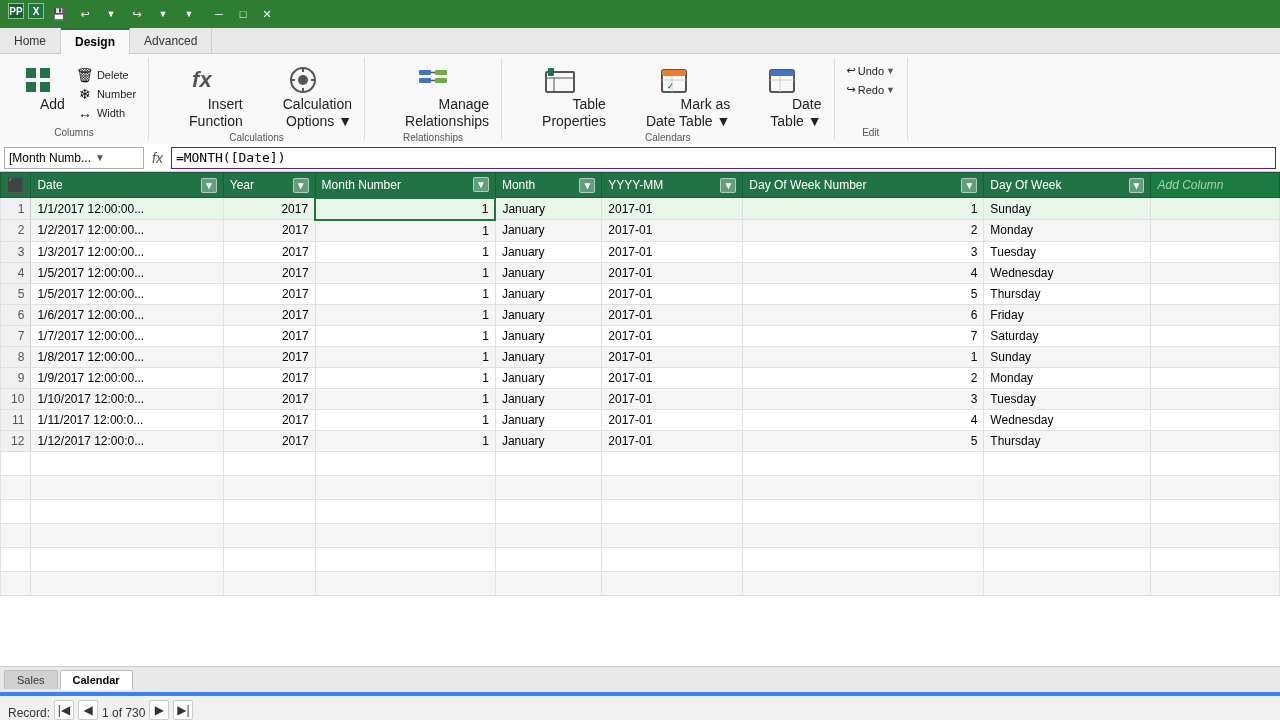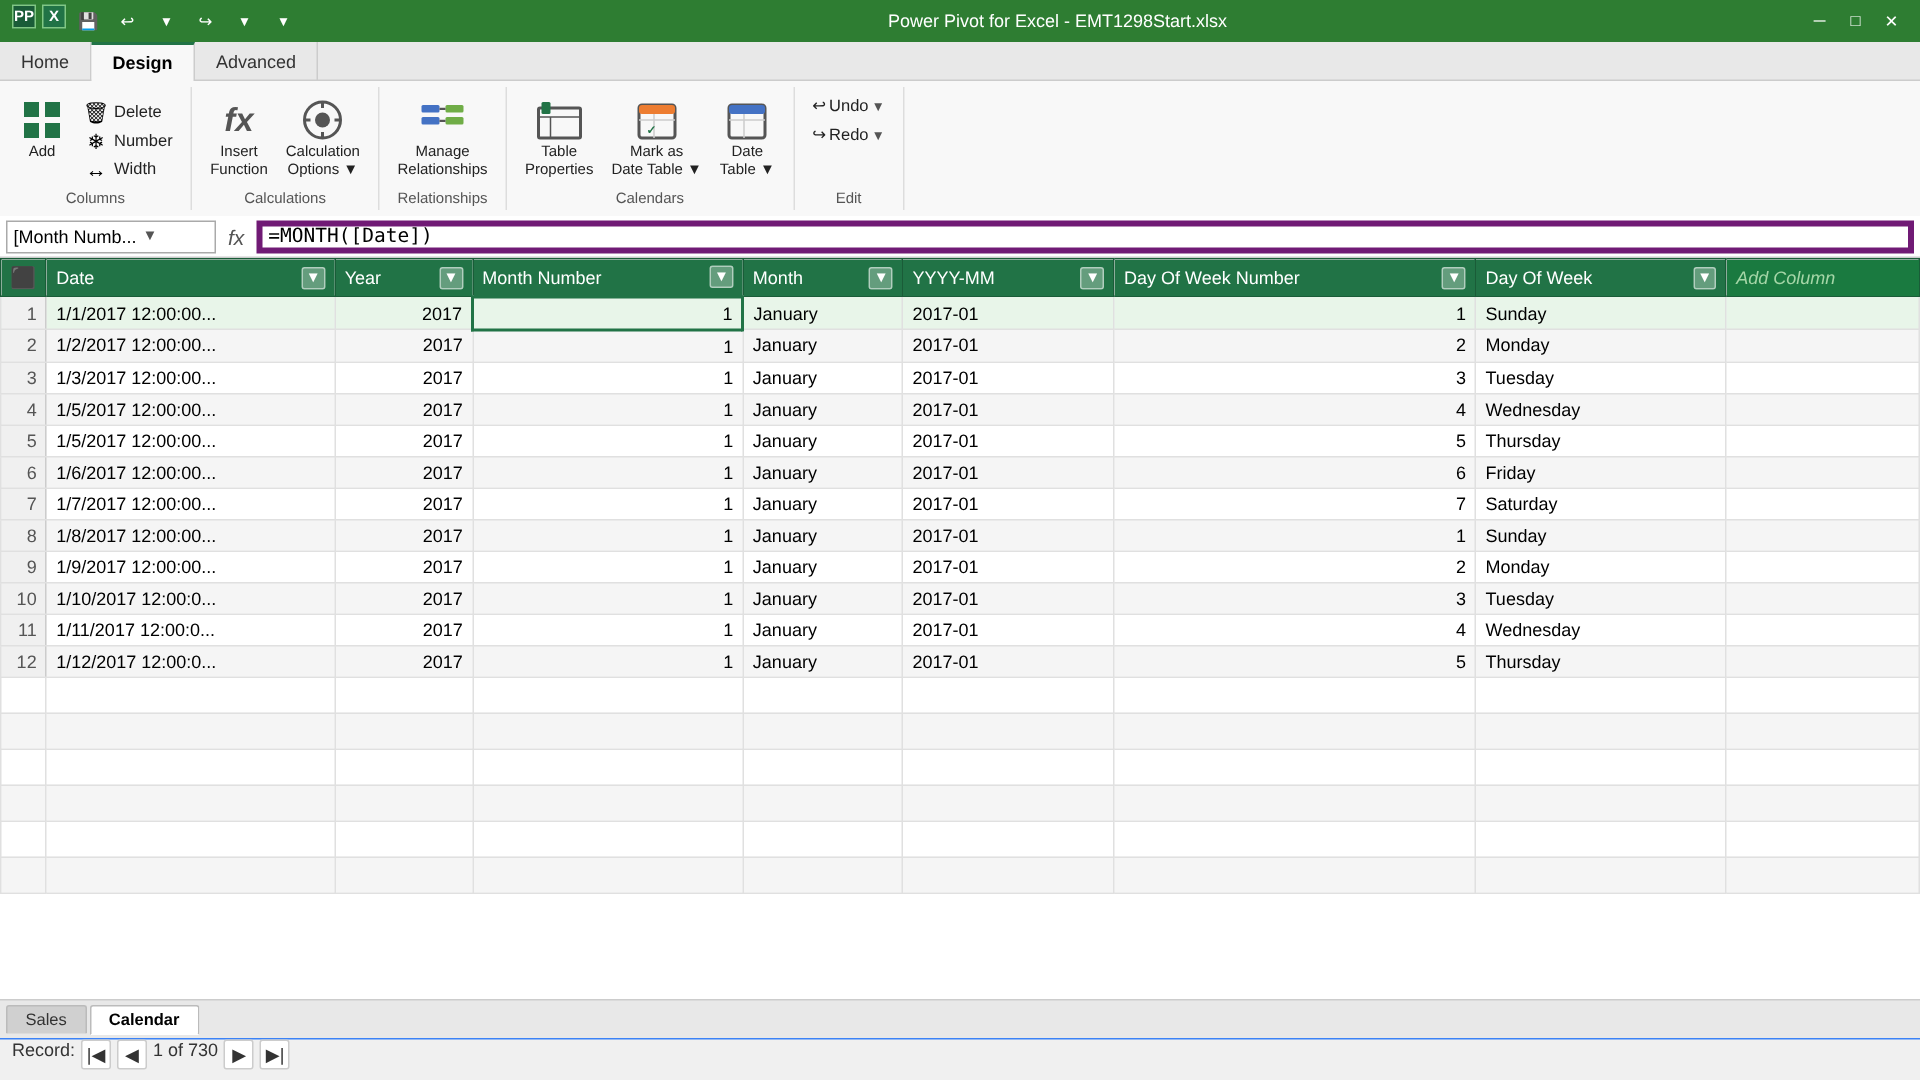--- a/index.html
+++ b/index.html
@@ -85,24 +85,25 @@
       padding: 2px 4px;
       border-radius: 2px;
       min-width: 40px;
     }
     .ribbon-btn .btn-icon {
       width: 32px; height: 32px;
       display: flex; align-items: center; justify-content: center;
       font-size: 20px;
     }
     .ribbon-btn .btn-label {
-      font-size: 10px;
-      text-align: center;
+      font-size: 14px;
+      text-align: right;
       color: #222;
       line-height: 1.2;
+      margin-left: 28px;
     }
 
     .ribbon-btn-small {
       display: flex;
       flex-direction: row;
       align-items: center;
       cursor: pointer;
       padding: 1px 4px;
       border-radius: 2px;
       gap: 4px;
@@ -135,21 +136,21 @@
     .name-box-dropdown { font-size: 10px; color: #555; margin-left: 4px; }
     #formula-icon {
       font-size: 14px;
       color: #555;
       padding: 0 4px;
       font-style: italic;
     }
     #formula-input {
       flex: 1;
       height: 22px;
-      border: 4px solid #701a75;
+      border: 1px solid #701a75;
       padding: 0 4px;
       font-size: 12px;
     }
 
     
     #grid-container {
       overflow: auto;
       height: calc(720px - 28px - 26px - 90px - 28px - 26px - 28px);
       background: white;
     }
@@ -217,24 +218,24 @@
       background: #217346;
       width: 24px;
     }
     table#data-table thead th.row-num-header .header-icon {
       font-size: 14px;
     }
 
     
     #status-bar {
       display: flex;
-      align-items: flex-start;
+      align-items: flex-end;
       height: 28px;
       background: #f0f0f0;
-      border-top: 1px solid #3b82f6;
+      border-top: 4px solid #3b82f6;
       padding: 0 8px;
       font-size: 12px;
       color: #333;
       gap: 4px;
     }
     .status-nav-btn {
       width: 20px; height: 20px;
       display: flex; align-items: center; justify-content: center;
       cursor: pointer;
       font-size: 12px;
@@ -286,21 +287,20 @@
   <div class="app-icons">
     <div class="app-icon" style="background:#1a5c38; font-size:10px; font-weight:bold;">PP</div>
     <div class="app-icon" style="background:#217346; font-size:10px; font-weight:bold;">X</div>
     <div class="qa-btn">💾</div>
     <div class="qa-btn">↩</div>
     <div class="qa-btn" style="font-size:9px;">▼</div>
     <div class="qa-btn">↪</div>
     <div class="qa-btn" style="font-size:9px;">▼</div>
     <div class="qa-btn" style="font-size:9px;">▼</div>
   </div>
-  <span class="title-text">Power Pivot for Excel - EMT1298Start.xlsx</span>
   <div style="display:flex; gap:2px;">
     <div class="qa-btn">─</div>
     <div class="qa-btn">□</div>
     <div class="qa-btn">✕</div>
   </div>
 </div>
 
 <div id="ribbon-tabs">
   <div class="ribbon-tab">Home</div>
   <div class="ribbon-tab active">Design</div>

